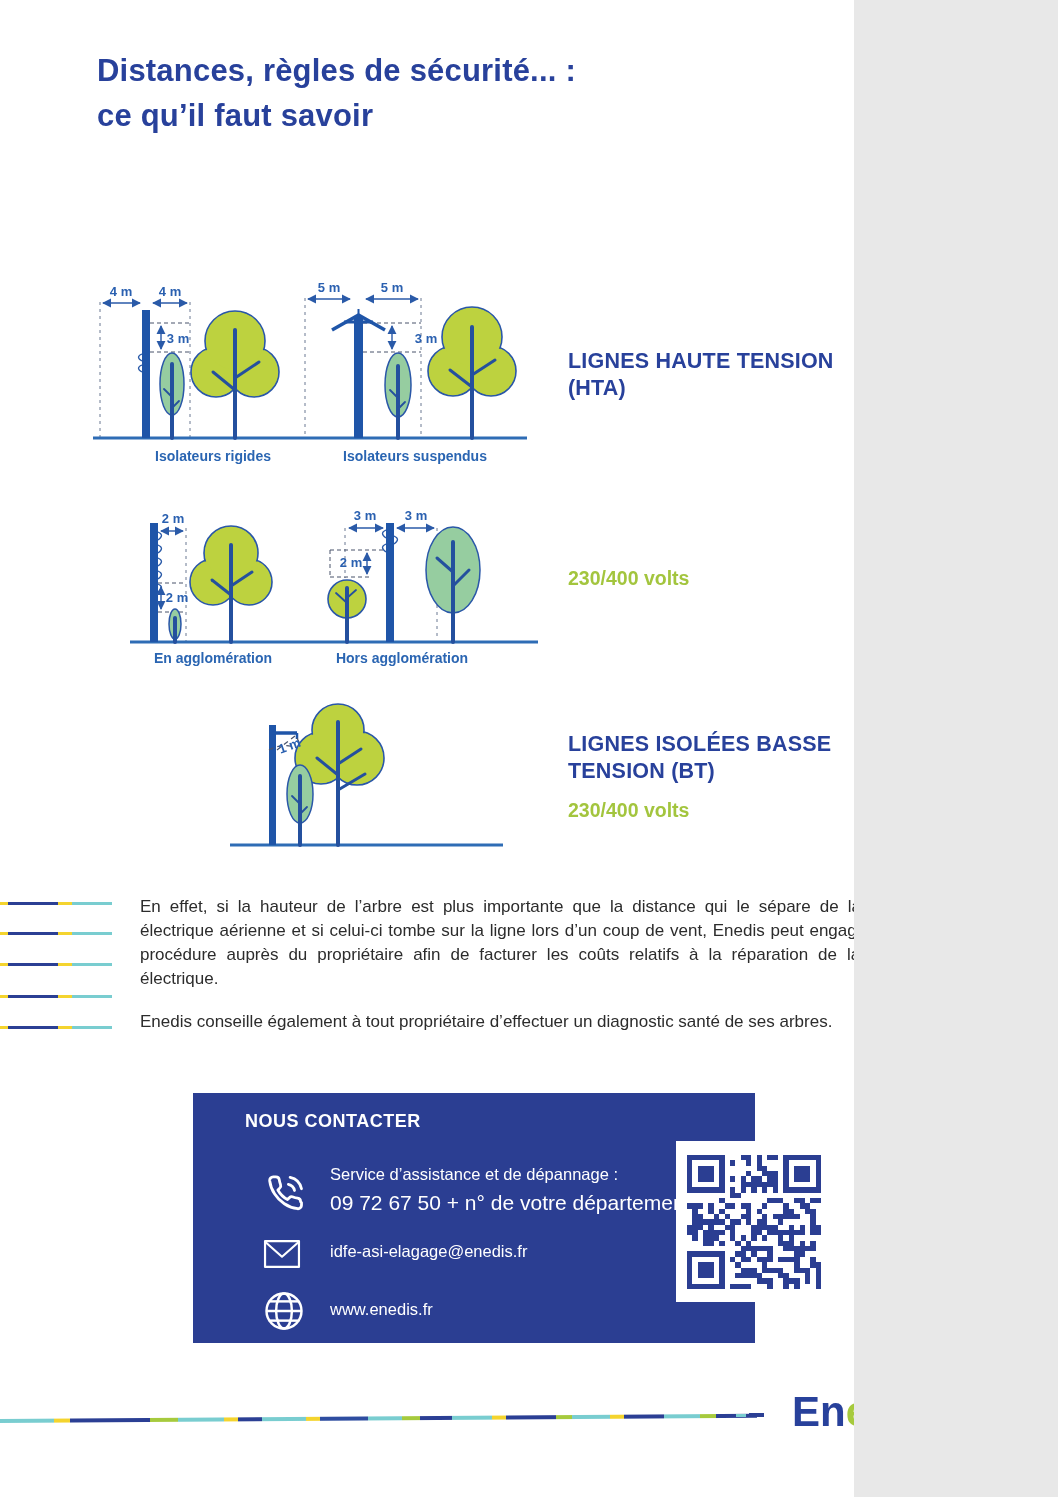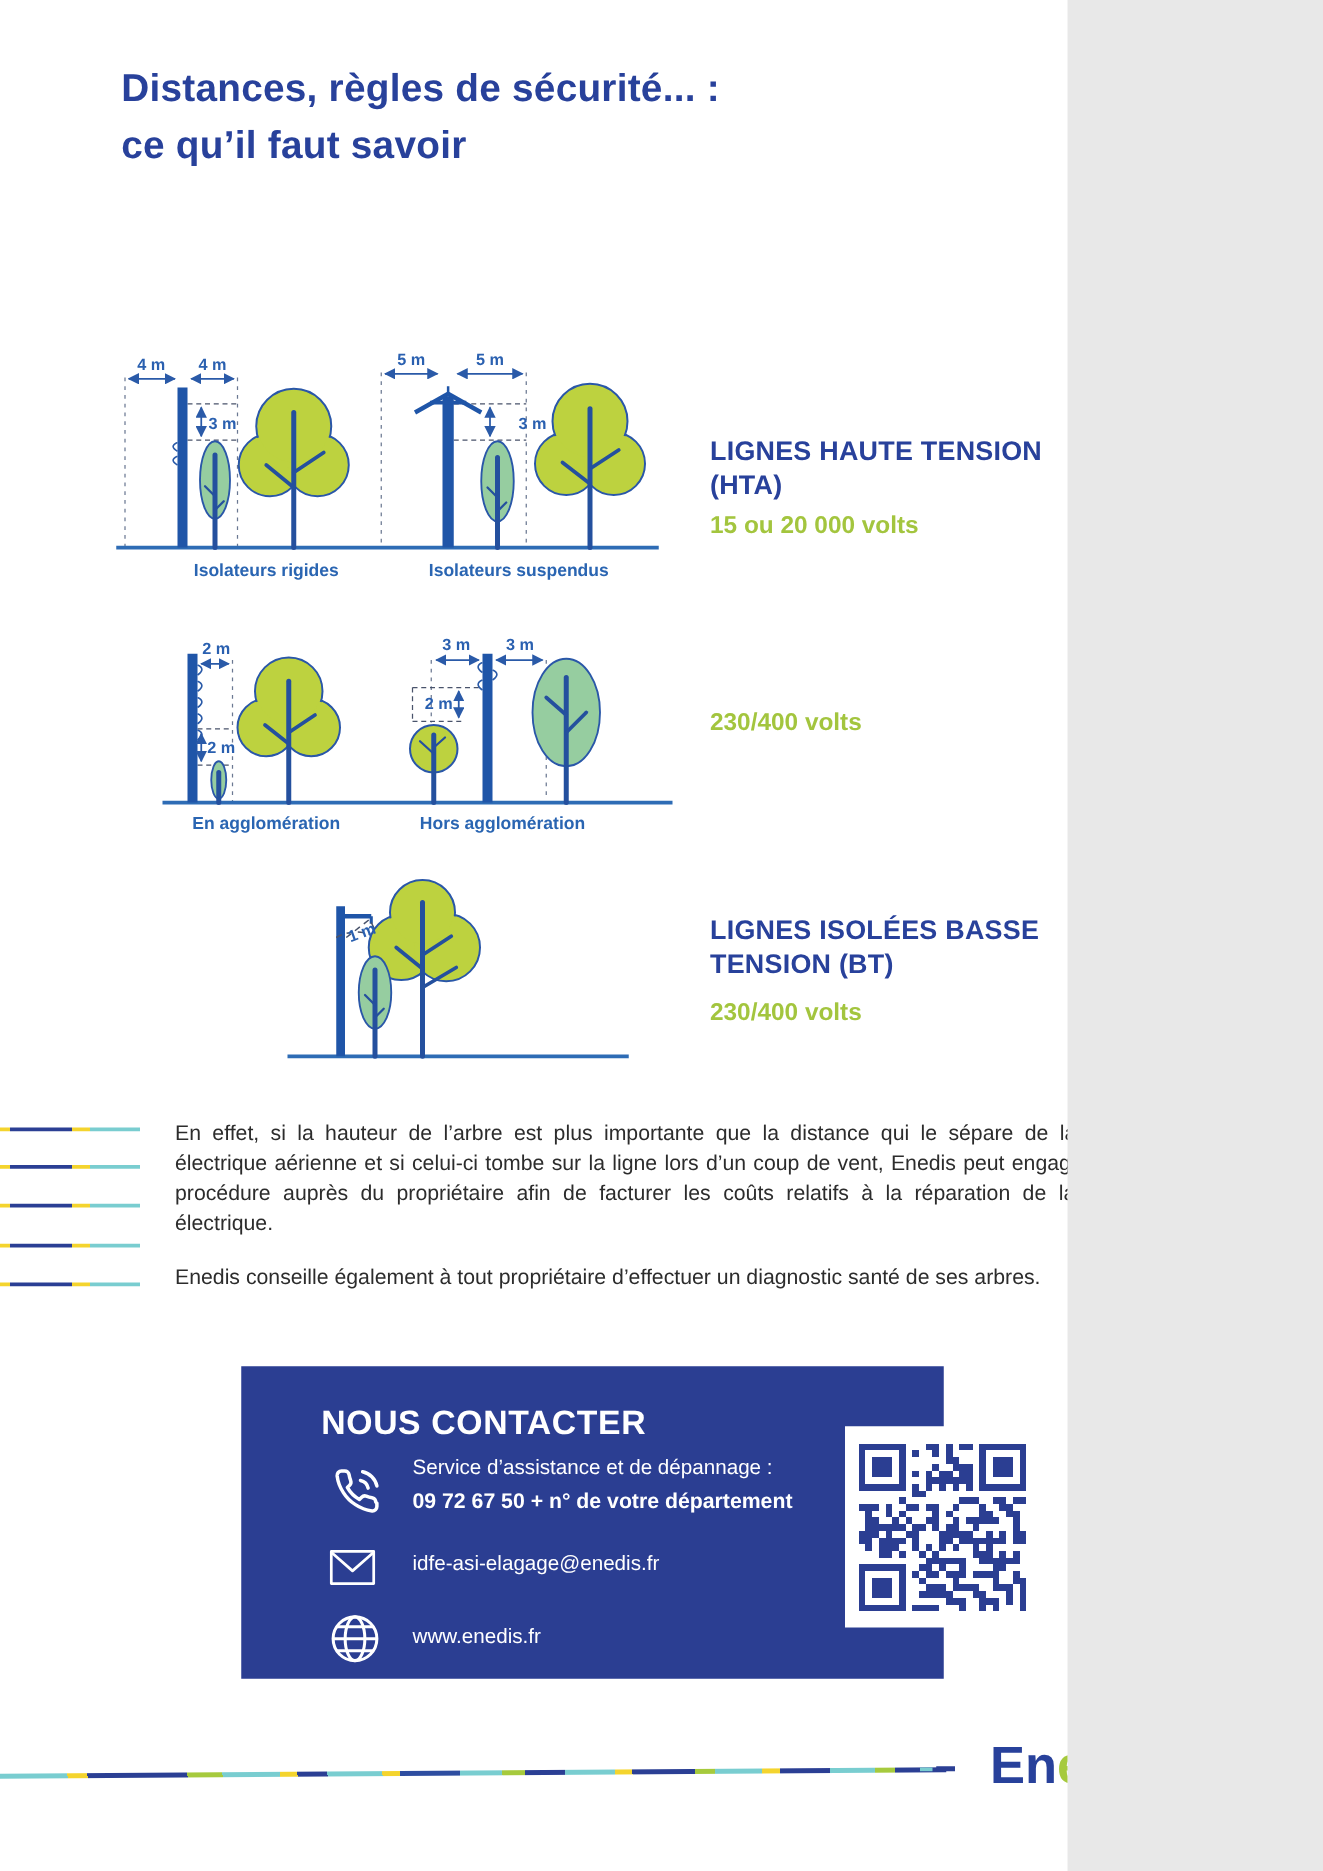--- a/index.html
+++ b/index.html
@@ -46,25 +46,25 @@
 
   
   .ml,.mr{position:absolute;height:3px;}
   .ml{left:0;width:112px;
       background:linear-gradient(90deg,#f4d42e 0 8px,#2b3f94 8px 58px,#f4d42e 58px 72px,#79cdd0 72px 112px);}
   .mr{left:915px;width:126px;
       background:linear-gradient(90deg,#79cdd0 0 28px,#f4d42e 28px 46px,#2b3f94 46px 96px,#f4d42e 96px 110px,#79cdd0 110px 126px);}
 
   
   .contact{position:absolute;left:193px;top:1093px;width:562px;height:250px;background:#2b3e92;}
-  .c-title{position:absolute;left:52px;top:18px;margin:12px;color:#ffffff;font-size:27px;
+  .c-title{position:absolute;left:52px;top:18px;margin:0;color:#ffffff;font-size:18px;
            font-weight:bold;letter-spacing:.5px;}
   .c-icon{position:absolute;left:70px;}
   .c-text{position:absolute;left:137px;color:#ffffff;font-size:16.5px;}
-  .c-bold{font-weight:bold;font-size:17px;}
+  .c-bold{font-weight:normal;font-size:21px;}
   .qr-wrap{position:absolute;left:676px;top:1141px;width:155px;height:161px;background:#ffffff;
            display:flex;align-items:center;justify-content:center;}
 
   
   .bottom-line{position:absolute;left:0;top:1419px;width:757px;height:4px;transform:rotate(-0.4deg);
     transform-origin:left center;
     background:linear-gradient(90deg,#79cdd0 0 54px,#f4d42e 54px 70px,#2b3f94 70px 150px,#a6ca3d 150px 178px,
       #79cdd0 178px 224px,#f4d42e 224px 238px,#2b3f94 238px 262px,#79cdd0 262px 306px,#f4d42e 306px 320px,
       #2e4da0 320px 368px,#79cdd0 368px 402px,#a6ca3d 402px 420px,#2b3f94 420px 452px,#79cdd0 452px 492px,
       #f4d42e 492px 506px,#2b3f94 506px 556px,#a6ca3d 556px 572px,#79cdd0 572px 610px,#f4d42e 610px 624px,
@@ -165,21 +165,20 @@
     <text class="dim-label" x="93" y="71">3 m</text>
     <text class="dim-label" x="244" y="20">5 m</text>
     <text class="dim-label" x="307" y="20">5 m</text>
     <text class="dim-label" x="341" y="71">3 m</text>
     <text class="cap" x="128" y="189">Isolateurs rigides</text>
     <text class="cap" x="330" y="189">Isolateurs suspendus</text>
   </svg>
 
   <div id="tb1" class="tb">
     <h3>LIGNES HAUTE TENSION (HTA)</h3>
-    <p class="volts">15 ou 20 000 volts</p>
   </div>
 
   <svg id="d2" class="diag" width="420" height="175" viewBox="0 0 420 175">
     <g>
       <line class="guide" x1="61" y1="28" x2="61" y2="142"></line>
       <line class="guide" x1="220" y1="28" x2="220" y2="78"></line>
       <line class="guide" x1="312" y1="28" x2="312" y2="140"></line>
       <line class="dimbox" x1="33" y1="83" x2="61" y2="83"></line>
       <line class="dimbox" x1="33" y1="112" x2="61" y2="112"></line>
       <line class="dimbox" x1="205" y1="50" x2="261" y2="50"></line>

